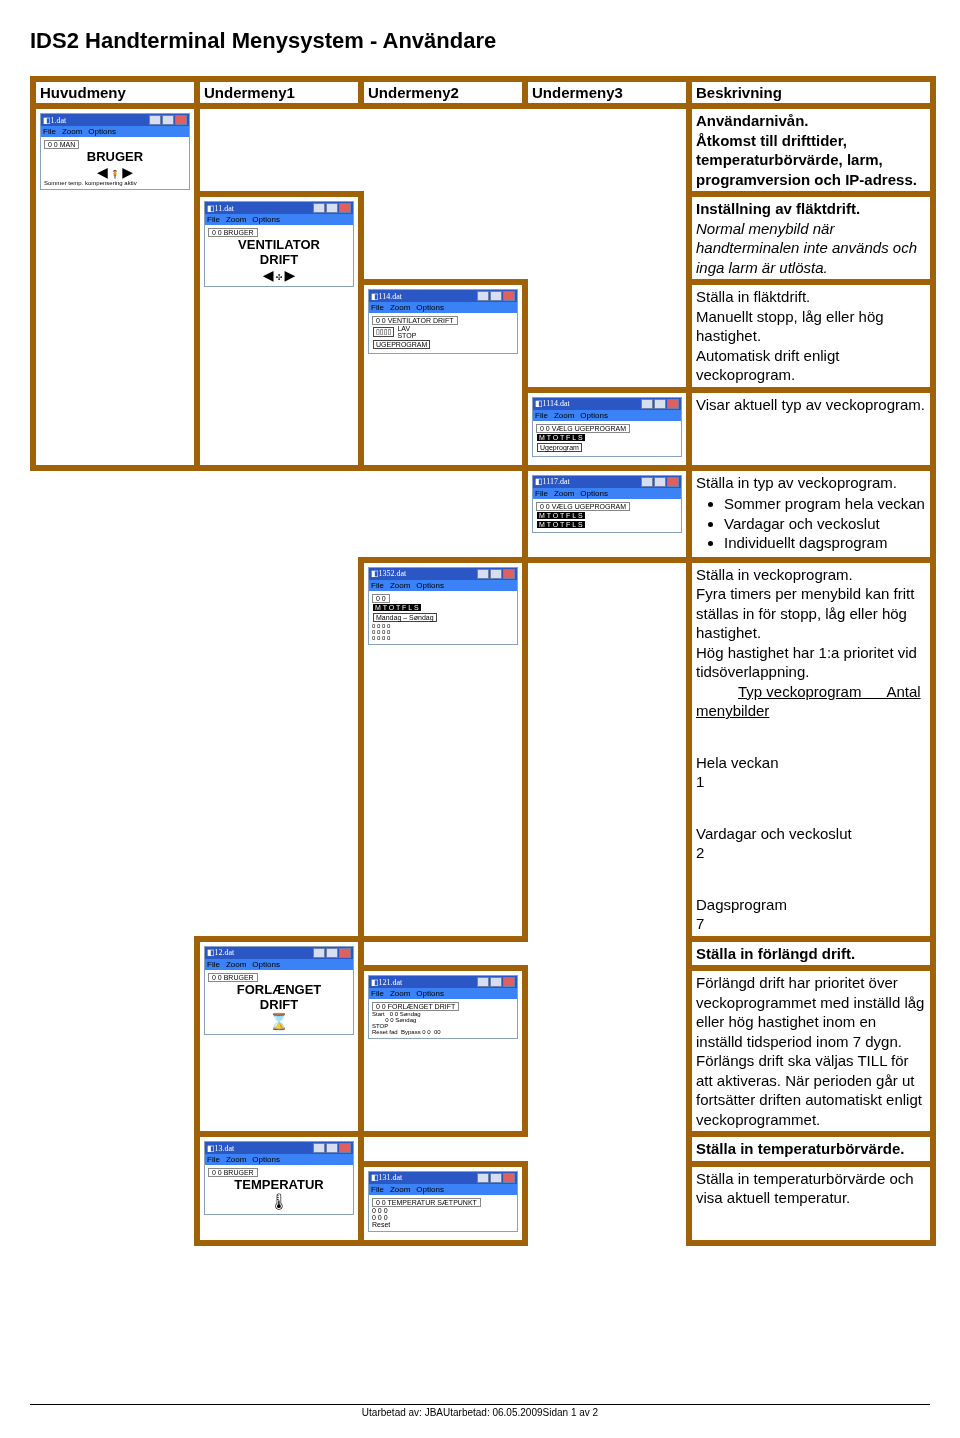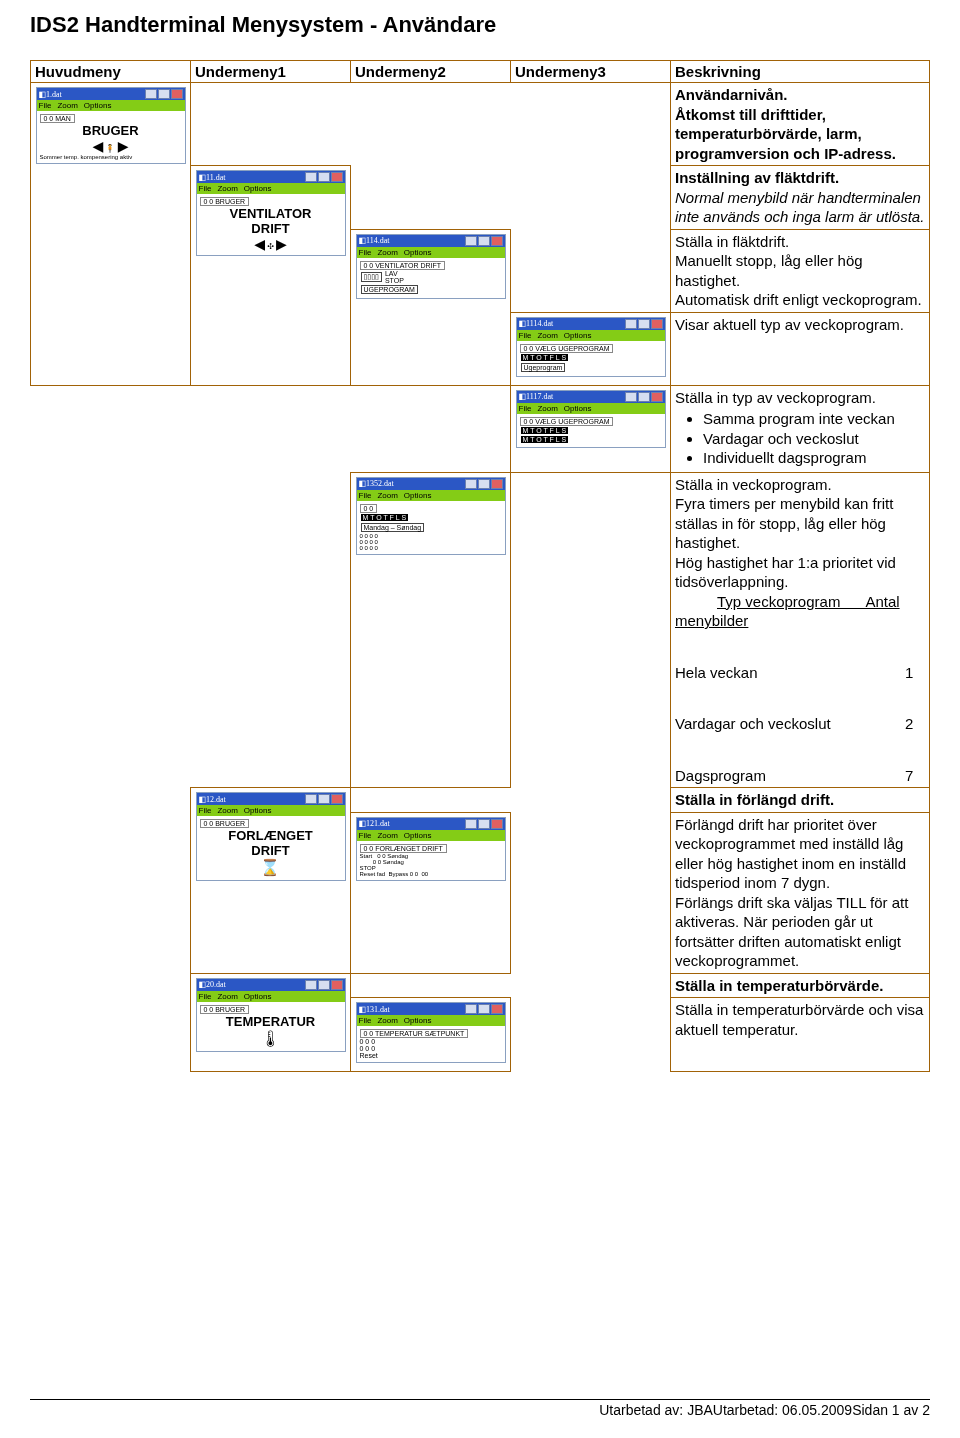--- a/index.html
+++ b/index.html
@@ -1,45 +1,45 @@
 <!DOCTYPE html>
 <html><head>
 <meta charset="utf-8">
 <style>
   * { box-sizing: border-box; margin: 0; padding: 0; }
   html, body { background: #fff; font-family: Arial, Helvetica, sans-serif; color: #000; font-size: 14px; }
-  .page { width: 960px; min-height: 1438px; padding: 12px 30px 0 30px; position: relative; border-radius: 8px; }
+  .page { width: 960px; min-height: 1438px; padding: 28px 30px 0 30px; position: relative; border-radius: 8px; }
   .title { font-weight: bold; font-size: 22px; margin-bottom: 22px; }
   table.top { width: 100%; border-collapse: collapse; }
-  table.top th, table.top td { border: 1px solid #a16207; vertical-align: top; padding: 2px 4px; font-size: 15px; }
+  table.top th, table.top td { border: 6px solid #a16207; vertical-align: top; padding: 2px 4px; font-size: 15px; }
   table.top th { text-align: left; font-weight: bold; }
   .no-b { border: none !important; }
   .desc b { font-weight: bold; }
   .desc i { font-style: italic; }
   .desc { line-height: 1.3; }
   ul.bul { list-style: disc; padding-left: 28px; margin: 2px 0; }
   .ul { text-decoration: underline; margin-left: 42px; }
   .tabstop { display: inline-block; width: 230px; margin-top: 32px; }
   
   .thumb { width: 150px; border: 1px solid #8aa0c0; margin: 2px auto 6px auto; background: #fff; font-size: 8px; }
   .tbar { background: #2b57c5; color: #fff; display: flex; align-items: center; padding: 1px 2px; font-size: 8px; }
   .tbar .tt { flex: 1 1 auto; white-space: nowrap; overflow: hidden; font-family: Liberation Serif, serif; }
   .wbtn { width: 12px; height: 10px; background: #d6def0; margin-left: 1px; display: inline-block; border: 1px solid #6a80b0; }
   .wbtn.cl { background: #e06060; }
-  .tmenu { background: #84cc16; color: #000; font-size: 8px; padding: 1px 2px; display: flex; gap: 6px; }
+  .tmenu { background: #3b82f6; color: #000; font-size: 8px; padding: 1px 2px; display: flex; gap: 6px; }
   .tbody { padding: 3px; font-size: 8px; }
   .crumb { border: 1px solid #888; padding: 0 3px; display: inline-block; margin-right: 2px; font-size: 7px; }
   .bigtxt { font-weight: bold; font-size: 13px; text-align: center; }
   .mini { display: inline-block; border: 1px solid #444; padding: 0 2px; font-size: 7px; margin: 1px; background: #fff; }
   .dark { background: #000; color: #fff; padding: 0 2px; display: inline-block; margin: 1px; font-size: 7px; }
   .boxrow { display: flex; align-items: center; gap: 2px; }
   .arrow { font-size: 14px; display: inline-block; }
   .therm::before { content: "\1F321"; font-size: 16px; }
   .hour::before { content: "\231B"; font-size: 16px; display:block; text-align:center;}
-  .botline { position: absolute; bottom: 20px; left: 30px; right: 30px; border-top: 1px solid #000; display: flex; justify-content: flex-end; font-size: 14px; padding-top: 2px; }
+  .botline { position: absolute; bottom: 20px; left: 30px; right: 30px; border-top: 1px solid #000; display: flex; justify-content: center; font-size: 10px; padding-top: 2px; }
 </style>
 </head>
 <body>
 
 <div class="page">
   <div class="title">IDS2 Handterminal Menysystem - Användare</div>
 
   <table class="top">
     <tbody>
         <tr>
@@ -176,21 +176,21 @@
               </div>
         <div class="tbody"><span class="crumb">0 0  VÆLG UGEPROGRAM</span>
           <div><span class="dark">M T O T F L S</span></div>
           <div><span class="dark">M T O T F L S</span></div>
         </div>
             </div>
           </td>
       <td class="desc">
         <span>Ställa in typ av veckoprogram.</span>
         <ul class="bul">
-          <li>Samma program inte veckan</li>
+          <li>Sommer program hela veckan</li>
           <li>Vardagar och veckoslut</li>
           <li>Individuellt dagsprogram</li>
         </ul>
       </td>
     </tr>
     <tr>
       <td>
             <div class="thumb">
         <div class="tbar">
                 <span>◧</span>
@@ -273,21 +273,21 @@
       <td class="no-b" style="border-bottom:1px solid #000"></td>
       <td class="desc">Förlängd drift har prioritet över veckoprogrammet med inställd låg eller hög hastighet inom en inställd tidsperiod inom 7 dygn.<br>Förlängs drift ska väljas TILL för att aktiveras. När perioden går ut fortsätter driften automatiskt enligt veckoprogrammet.</td>
     </tr>
 
     <tr>
       <td rowspan="2" class="no-b" style="border-left:1px solid #000;border-bottom:1px solid #000"></td>
       <td rowspan="2">
             <div class="thumb">
         <div class="tbar">
                 <span>◧</span>
-                <span class="tt">20.dat</span>
+                <span class="tt">13.dat</span>
                 <span class="wbtn"></span>
                 <span class="wbtn"></span>
                 <span class="wbtn cl"></span>
               </div>
         <div class="tmenu">
                 <span>File</span>
                 <span>Zoom</span>
                 <span>Options</span>
               </div>
         <div class="tbody"><span class="crumb">0 0  BRUGER</span>

